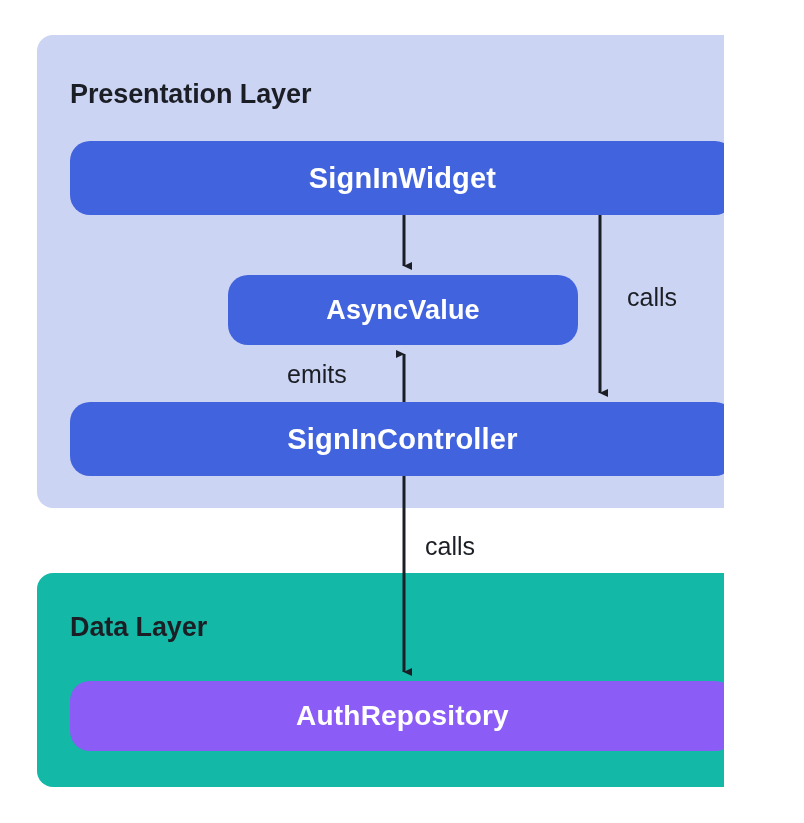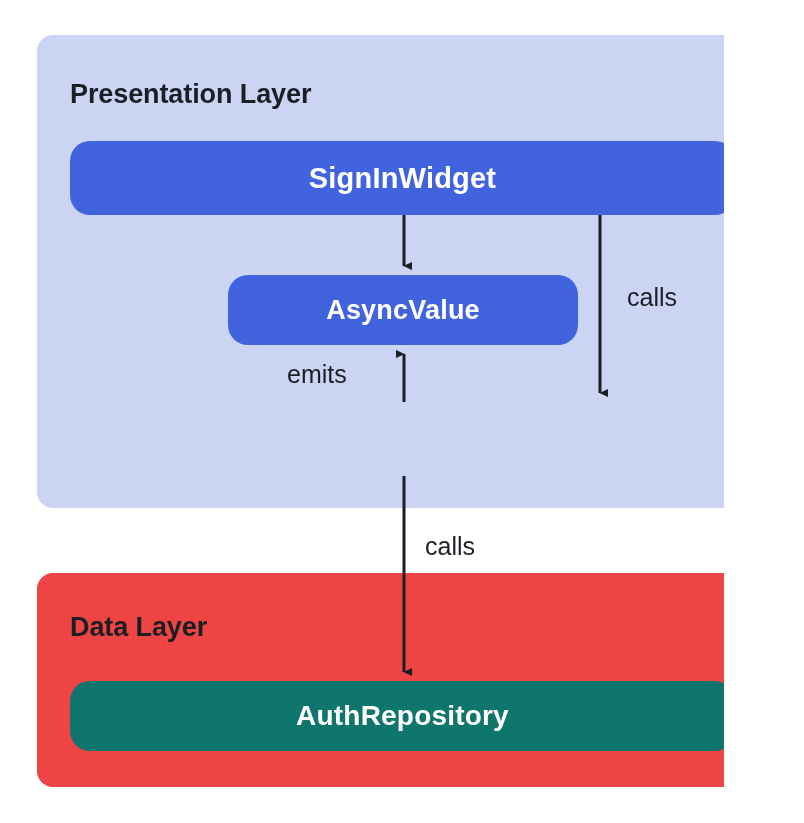--- a/index.html
+++ b/index.html
@@ -34,21 +34,21 @@
     top: 35px;
     width: 731px;
     height: 473px;
     background: #ccd4f3;
   }
   #data-layer {
     left: 37px;
     top: 573px;
     width: 731px;
     height: 214px;
-    background: #ef4444;
+    background: #14b8a6;
   }
 
   .layer-title {
     position: absolute;
     font-weight: bold;
     font-size: 27px;
     letter-spacing: -0.1px;
     color: #1b1e24;
     white-space: nowrap;
   }
@@ -62,21 +62,21 @@
     display: flex;
     align-items: center;
     justify-content: center;
     box-sizing: border-box;
     color: #ffffff;
     font-weight: bold;
     letter-spacing: 0.2px;
     white-space: nowrap;
   }
   .node.blue  { background: #4263de; }
-  .node.green { background: #0f766e; }
+  .node.green { background: #8b5cf6; }
 
   #node-signinwidget {
     left: 70px;  top: 141px;
     width: 665px; height: 74px;
     font-size: 29px;
   }
   #node-asyncvalue {
     left: 228px; top: 275px;
     width: 350px; height: 70px;
     font-size: 27px;
@@ -126,20 +126,23 @@
   </div>
 
   <div id="node-signinwidget" class="node blue">
     <span>SignInWidget</span>
   </div>
 
   <div id="node-asyncvalue" class="node blue">
     <span>AsyncValue</span>
   </div>
 
+  <div id="node-signincontroller" class="node blue">
+    <span>SignInController</span>
+  </div>
 
   <div id="node-authrepository" class="node green">
     <span>AuthRepository</span>
   </div>
 
   <svg id="arrow-layer" viewBox="0 0 804 823" width="804" height="823">
     <defs>
       <marker id="arrowhead-down" markerWidth="9" markerHeight="9" refX="4.5" refY="8" orient="auto" markerUnits="userSpaceOnUse">
         <path d="M0.6,0 L8.4,0 L4.5,8.6 Z" fill="#1b1e24"></path>
       </marker>

